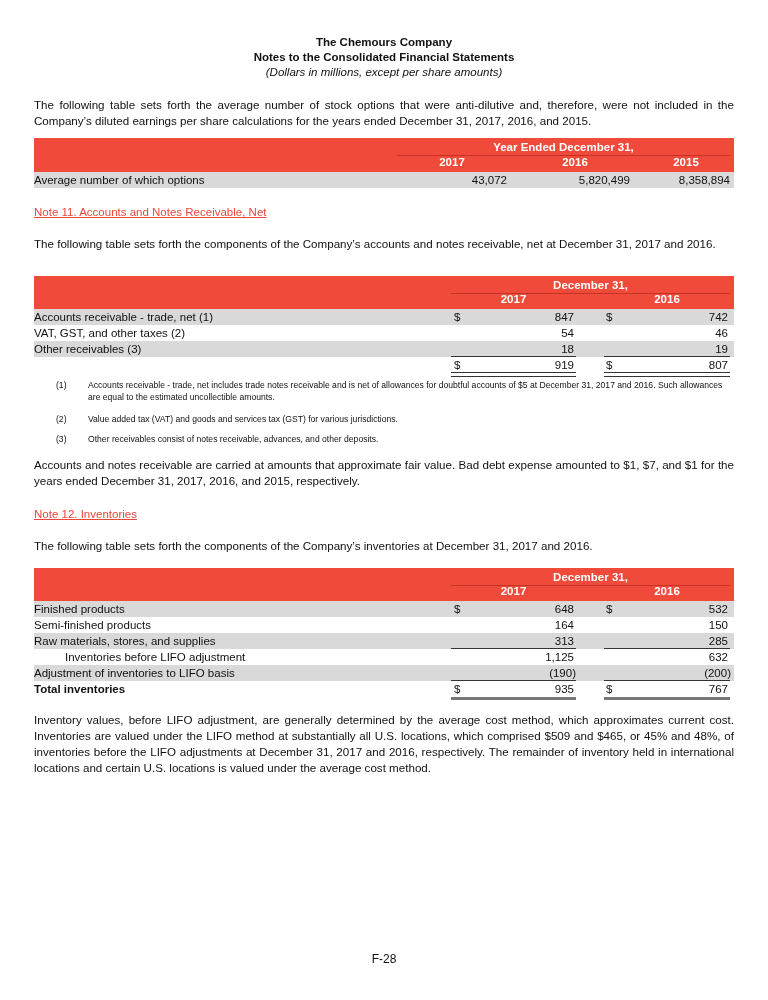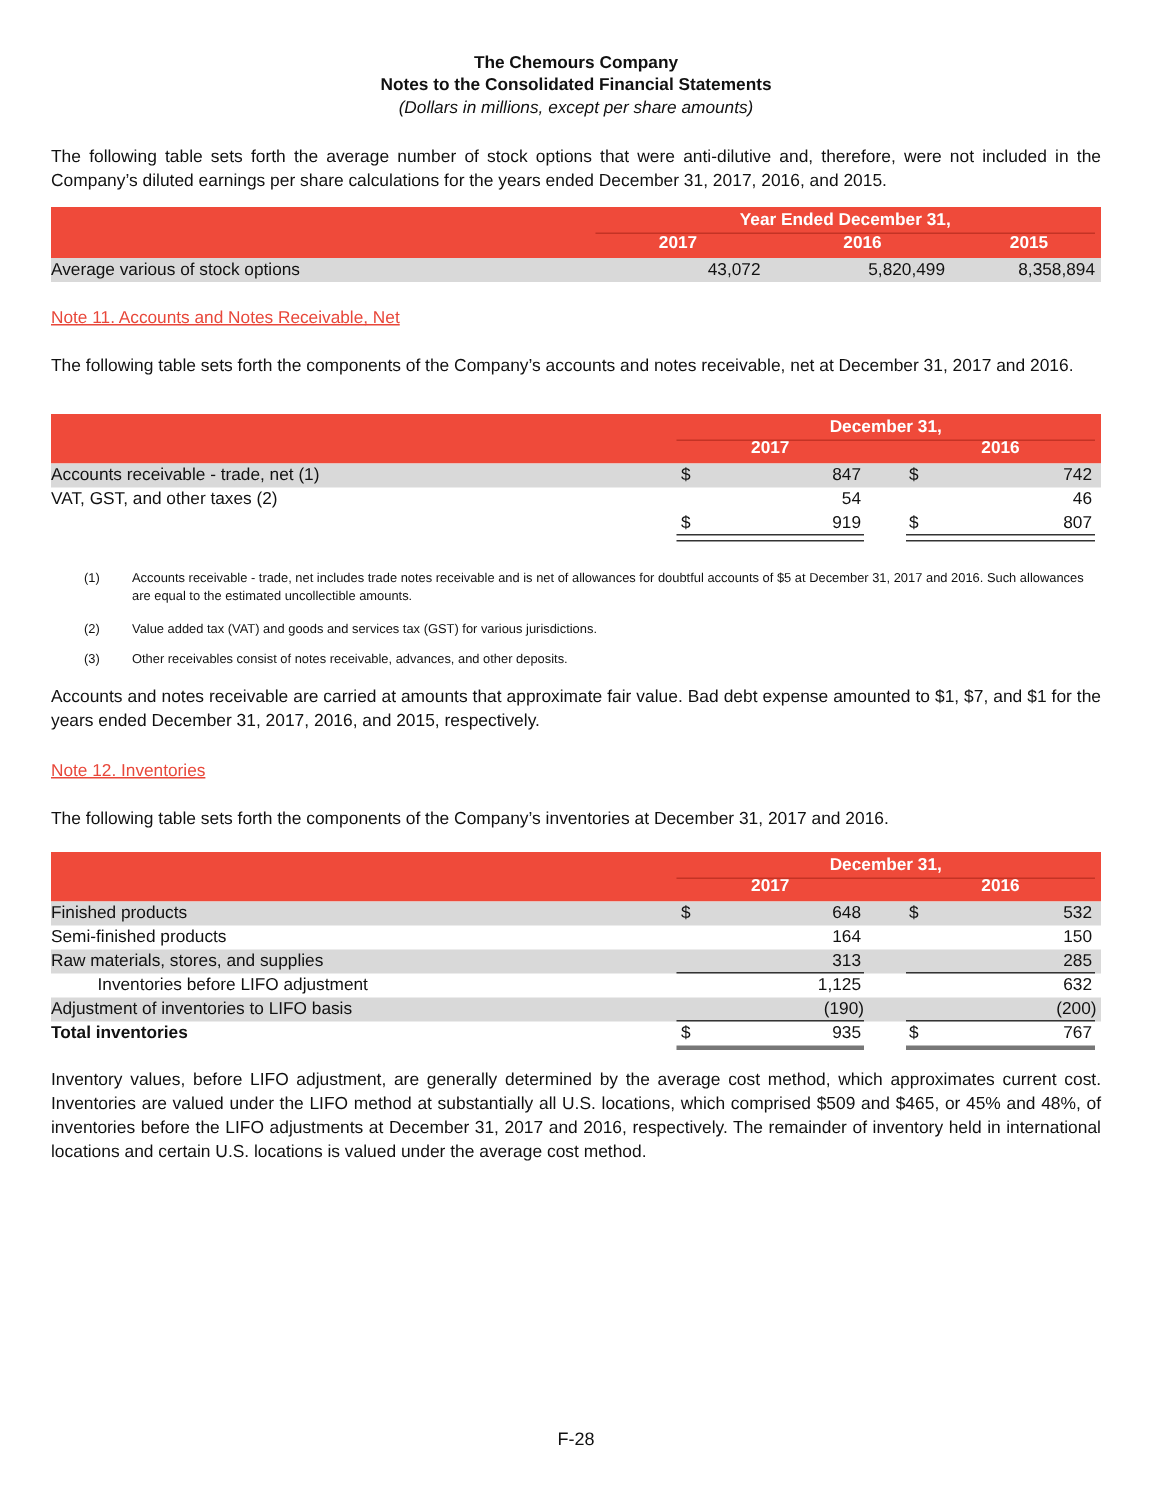--- a/index.html
+++ b/index.html
@@ -43,21 +43,21 @@
 
   <div class="tbl" style="top:138px;">
     <div class="red" style="height:34px;">
       <div class="hd" style="left:363px; width:333px; top:3px;">Year Ended December 31,</div>
       <div class="hline" style="left:363px; width:333px; top:17px;"></div>
       <div class="hd" style="left:363px; width:110px; top:18px;">2017</div>
       <div class="hd" style="left:486px; width:110px; top:18px;">2016</div>
       <div class="hd" style="left:608px; width:88px; top:18px;">2015</div>
     </div>
     <div class="row gray">
-      <span class="lbl">Average various of stock options</span>
+      <span class="lbl">Average number of which options</span>
       <span class="num" style="left:363px; width:110px;">43,072</span>
       <span class="num" style="left:486px; width:110px;">5,820,499</span>
       <span class="num" style="left:608px; width:88px;">8,358,894</span>
     </div>
   </div>
 
   <div class="note-title" style="top:206px;">Note 11. Accounts and Notes Receivable, Net</div>
   <div class="para" style="top:236px;">The following table sets forth the components of the Company’s accounts and notes receivable, net at December 31, 2017 and 2016.</div>
 
   <div class="tbl" style="top:276px;">
@@ -71,20 +71,27 @@
       <span class="lbl">Accounts receivable - trade, net (1)</span>
       <span class="cur" style="left:420px;">$</span>
       <span class="num" style="left:430px; width:110px;">847</span>
       <span class="cur" style="left:572px;">$</span>
       <span class="num" style="left:584px; width:110px;">742</span>
     </div>
     <div class="row">
       <span class="lbl">VAT, GST, and other taxes (2)</span>
       <span class="num" style="left:430px; width:110px;">54</span>
       <span class="num" style="left:584px; width:110px;">46</span>
+    </div>
+    <div class="row gray">
+      <span class="lbl">Other receivables (3)</span>
+      <span class="num" style="left:430px; width:110px;">18</span>
+      <span class="num" style="left:584px; width:110px;">19</span>
+      <div class="uline" style="left:417px; width:125px; top:15px;"></div>
+      <div class="uline" style="left:570px; width:126px; top:15px;"></div>
     </div>
     <div class="row bold">
       <span class="cur" style="left:420px;">$</span>
       <span class="num" style="left:430px; width:110px; font-weight:normal;">919</span>
       <span class="cur" style="left:572px;">$</span>
       <span class="num" style="left:584px; width:110px; font-weight:normal;">807</span>
       <div class="dline" style="left:417px; width:125px; top:15px;"></div>
       <div class="dline" style="left:570px; width:126px; top:15px;"></div>
     </div>
   </div>

